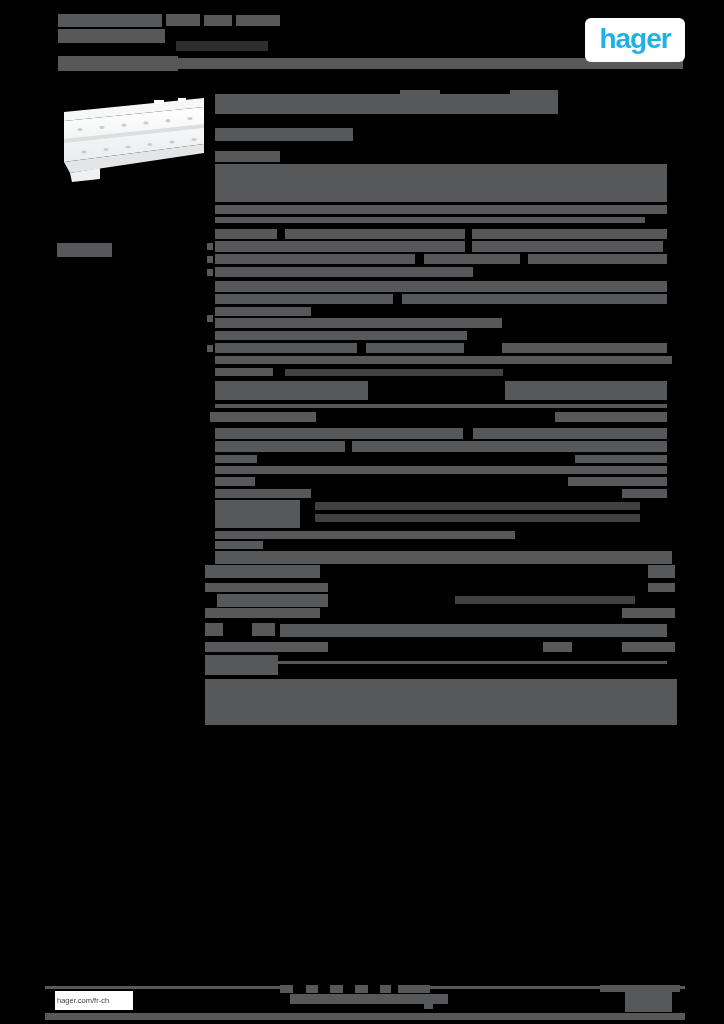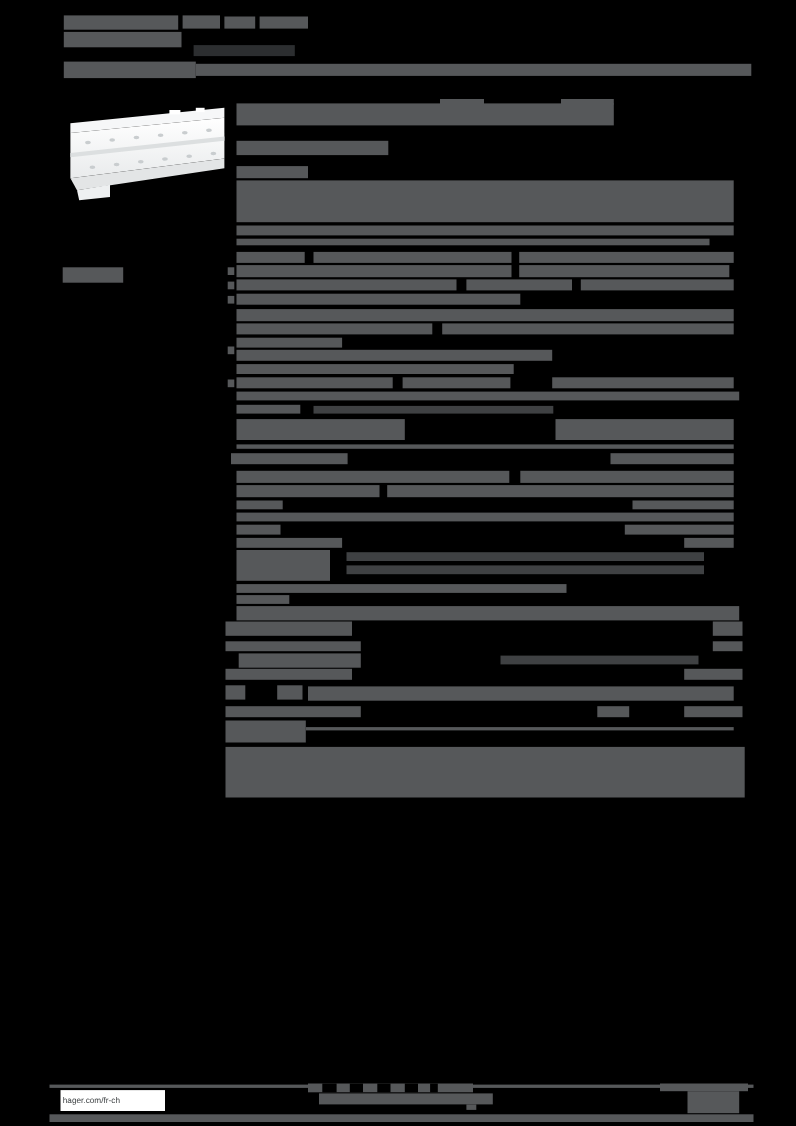--- a/index.html
+++ b/index.html
@@ -22,21 +22,21 @@
   .logo-text{
     font-weight:bold;font-size:28px;letter-spacing:-1px;line-height:1;
     transform:translateY(-1px);
   }
   
   .product-image{
     position:absolute;left:58px;top:86px;width:152px;height:112px;z-index:2;
   }
   
   .footer-link{
-    position:absolute;left:55px;top:991px;width:95px;height:19px;
+    position:absolute;left:55px;top:991px;width:78px;height:19px;
     background:#ffffff;
     display:flex;align-items:center;
     font-size:7.5px;color:#3f4345;text-decoration:none;
     padding-left:2px;box-sizing:border-box;
     z-index:3;
   }
 </style>
 </head>
 <body>
 
@@ -132,20 +132,23 @@
       <div class="bar" style="left: 600px; top: 985px; width: 80px; height: 7px; background: rgb(86, 88, 90);"></div>
       <div class="bar" style="left: 625px; top: 992px; width: 47px; height: 20px; background: rgb(86, 88, 90);"></div>
       <div class="bar" style="left: 45px; top: 1013px; width: 640px; height: 7px; background: rgb(86, 88, 90);"></div>
       <div class="bullet" style="left: 207px; top: 243px; background: rgb(86, 88, 90);"></div>
       <div class="bullet" style="left: 207px; top: 256px; background: rgb(86, 88, 90);"></div>
       <div class="bullet" style="left: 207px; top: 269px; background: rgb(86, 88, 90);"></div>
       <div class="bullet" style="left: 207px; top: 315px; background: rgb(86, 88, 90);"></div>
       <div class="bullet" style="left: 207px; top: 345px; background: rgb(86, 88, 90);"></div>
     </div>
 
+  <div class="logo-box">
+    <span class="logo-text" style="color: rgb(31, 177, 230);">hager</span>
+  </div>
 
   <div class="product-image">
     <svg width="152" height="112" viewBox="0 0 152 112" xmlns="http://www.w3.org/2000/svg">
       <defs>
         <linearGradient id="g1" x1="0" y1="0" x2="0" y2="1">
           <stop offset="0" stop-color="#ffffff"></stop>
           <stop offset="1" stop-color="#e9ebec"></stop>
         </linearGradient>
       </defs>
 

